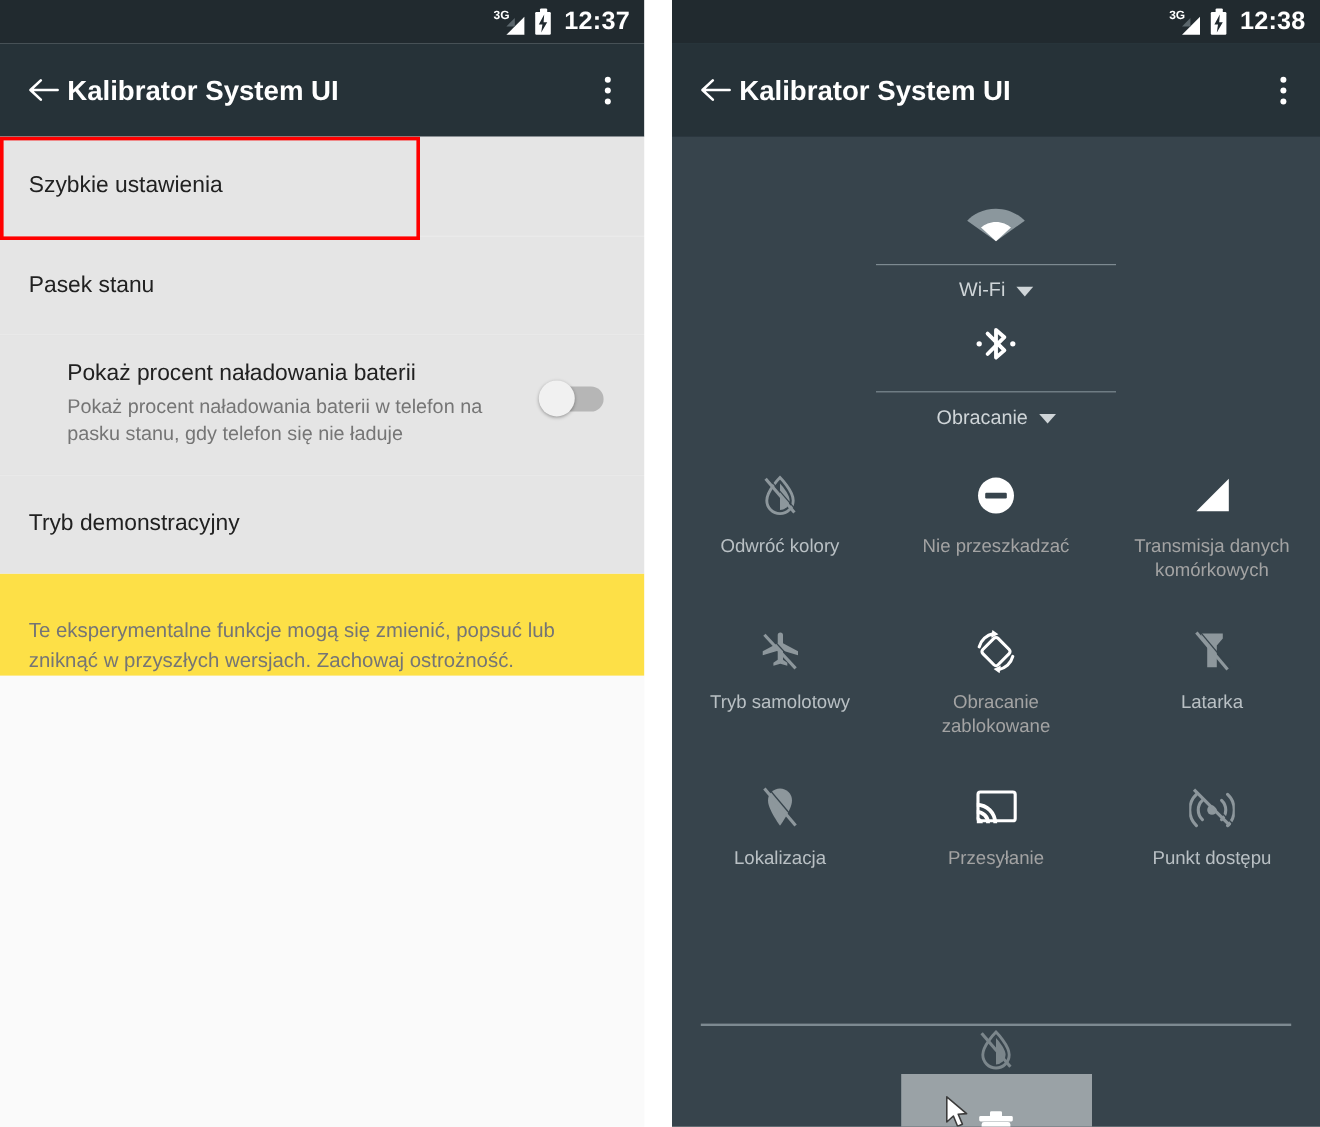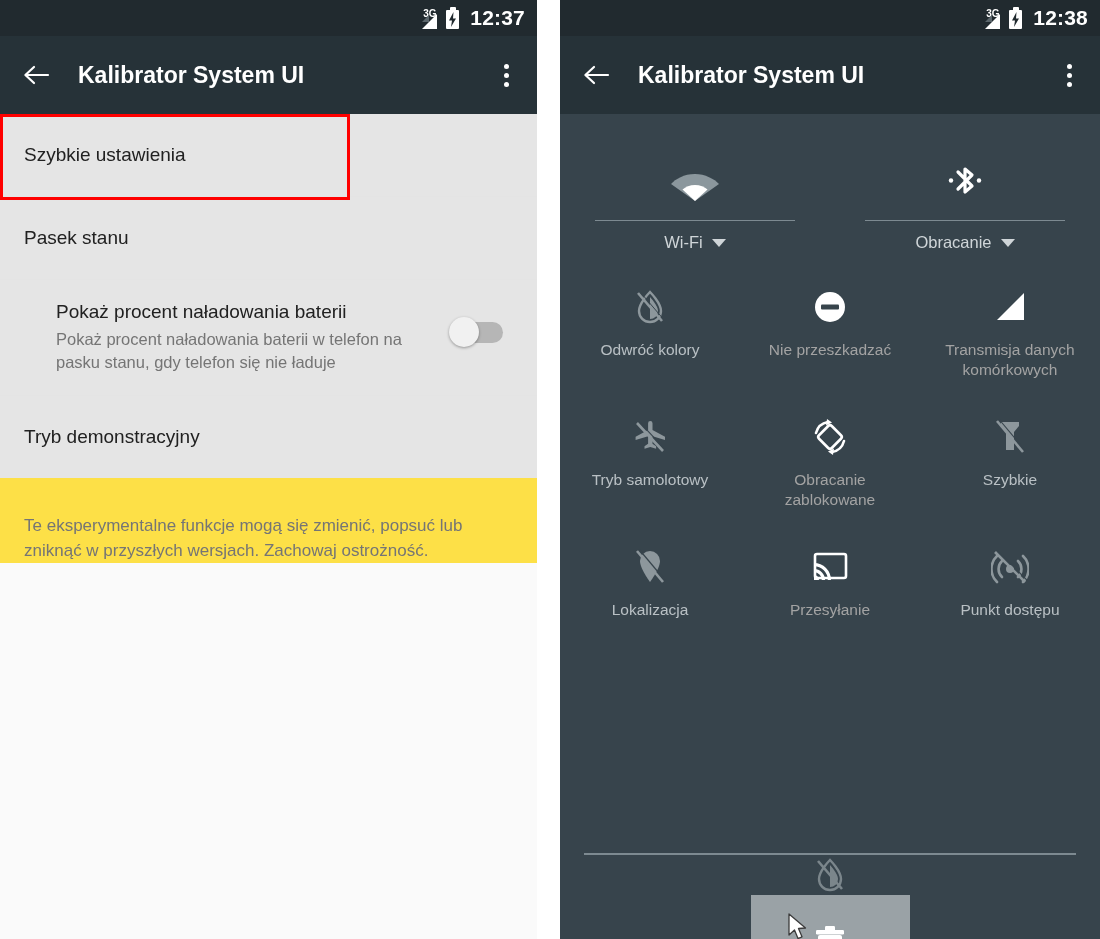--- a/index.html
+++ b/index.html
@@ -18,21 +18,21 @@
 
   
   .statusbar {
     height: 36px; background: #212a2f;
     display: flex; align-items: center; justify-content: flex-end;
     padding-right: 12px; color: #ffffff;
   }
   .sb-icons { display: flex; align-items: flex-end; gap: 9px; }
   .sig-wrap { position: relative; width: 26px; height: 20px; }
   .sig-3g {
-    position: absolute; left: 12px; top: -1px;
+    position: absolute; left: 0; top: -1px;
     font-size: 10px; font-weight: bold; line-height: 10px; color: #ffffff;
   }
   .sig-tri {
     position: absolute; right: 0; bottom: 1px;
     width: 0; height: 0;
     border-left: 15px solid transparent;
     border-bottom: 15px solid #ffffff;
   }
   .sig-tri-dim {
     position: absolute; right: 8px; bottom: 8px;
@@ -53,21 +53,21 @@
   }
   .sb-time { font-size: 21px; font-weight: bold; letter-spacing: .2px; margin-left: 2px; }
 
   
   .appbar {
     height: 78px; background: #263238;
     display: flex; align-items: center; color: #ffffff;
     padding: 0 16px;
   }
   .appbar-back { width: 40px; height: 40px; display: flex; align-items: center; justify-content: center; }
-  .appbar-title { font-size: 23px; font-weight: bold; margin-left: 22px; flex: 1; white-space: nowrap; }
+  .appbar-title { font-size: 23px; font-weight: bold; flex: 1; white-space: nowrap; }
   .appbar-menu {
     width: 30px; height: 40px;
     display: flex; flex-direction: column; align-items: center; justify-content: center; gap: 4px;
   }
   .appbar-menu i { width: 5px; height: 5px; border-radius: 50%; background: #ffffff; display: block; }
 
   
   .settings-list { background: #fafafa; height: 825px; position: relative; }
   .srow { position: relative; background: #e5e5e5; padding: 0 24px; }
   .srow-simple { height: 82px; display: flex; align-items: center; }
@@ -97,21 +97,21 @@
     padding: 36px 24px 0 24px; font-size: 17px; color: #757575; line-height: 1.46;
     background: #fde047;
   }
   .highlight-box {
     position: absolute; left: 0; top: 0; width: 350px; height: 86px;
     border: 3px solid #ff0000; pointer-events: none; z-index: 5;
   }
 
   
   .qs-body { position: relative; height: 825px; background: #37444c; }
-  .qs-big-row { display: flex; padding-top: 32px; }
+  .qs-big-row { display: flex; padding-top: 32px; flex-direction: column; }
   .qs-big {
     flex: 1; display: flex; flex-direction: column; align-items: center;
   }
   .qs-big .glyph { height: 56px; display: flex; align-items: flex-end; justify-content: center; }
   .qs-big .bar { width: 200px; height: 1px; background: #7d8a91; margin: 18px 0 12px 0; }
   .qs-big .lbl {
     font-size: 16.5px; color: #cfd5d8; display: flex; align-items: center; gap: 9px;
   }
   .caret {
     width: 0; height: 0; border-left: 7px solid transparent; border-right: 7px solid transparent;
@@ -342,21 +342,21 @@
         </div>
 
         <div class="qs-tile dim">
           <div class="glyph">
             <svg width="32" height="38" viewBox="0 0 32 38">
               <path d="M7 4 h18 v4 l-5 6 v18 h-8 V14 L7 8 Z" fill="#8d979c"></path>
               <line x1="3" y1="3" x2="29" y2="34" stroke="#8d979c" stroke-width="2.6"></line>
               <line x1="3" y1="3" x2="29" y2="34" stroke="#37444c" stroke-width="1.1" transform="translate(2.2,-1.5)"></line>
             </svg>
           </div>
-          <div class="lbl">Szybkie</div>
+          <div class="lbl">Latarka</div>
         </div>
 
         <div class="qs-tile dim">
           <div class="glyph">
             <svg width="32" height="38" viewBox="0 0 32 38">
               <path d="M16 3 a10 10 0 0 0 -10 10 c0 7.5 10 21 10 21 s10-13.5 10-21 a10 10 0 0 0 -10-10 z" fill="#8d979c"></path>
               <line x1="3" y1="3" x2="29" y2="34" stroke="#8d979c" stroke-width="2.6"></line>
               <line x1="3" y1="3" x2="29" y2="34" stroke="#37444c" stroke-width="1.2" transform="translate(2.2,-1.5)"></line>
             </svg>
           </div>

